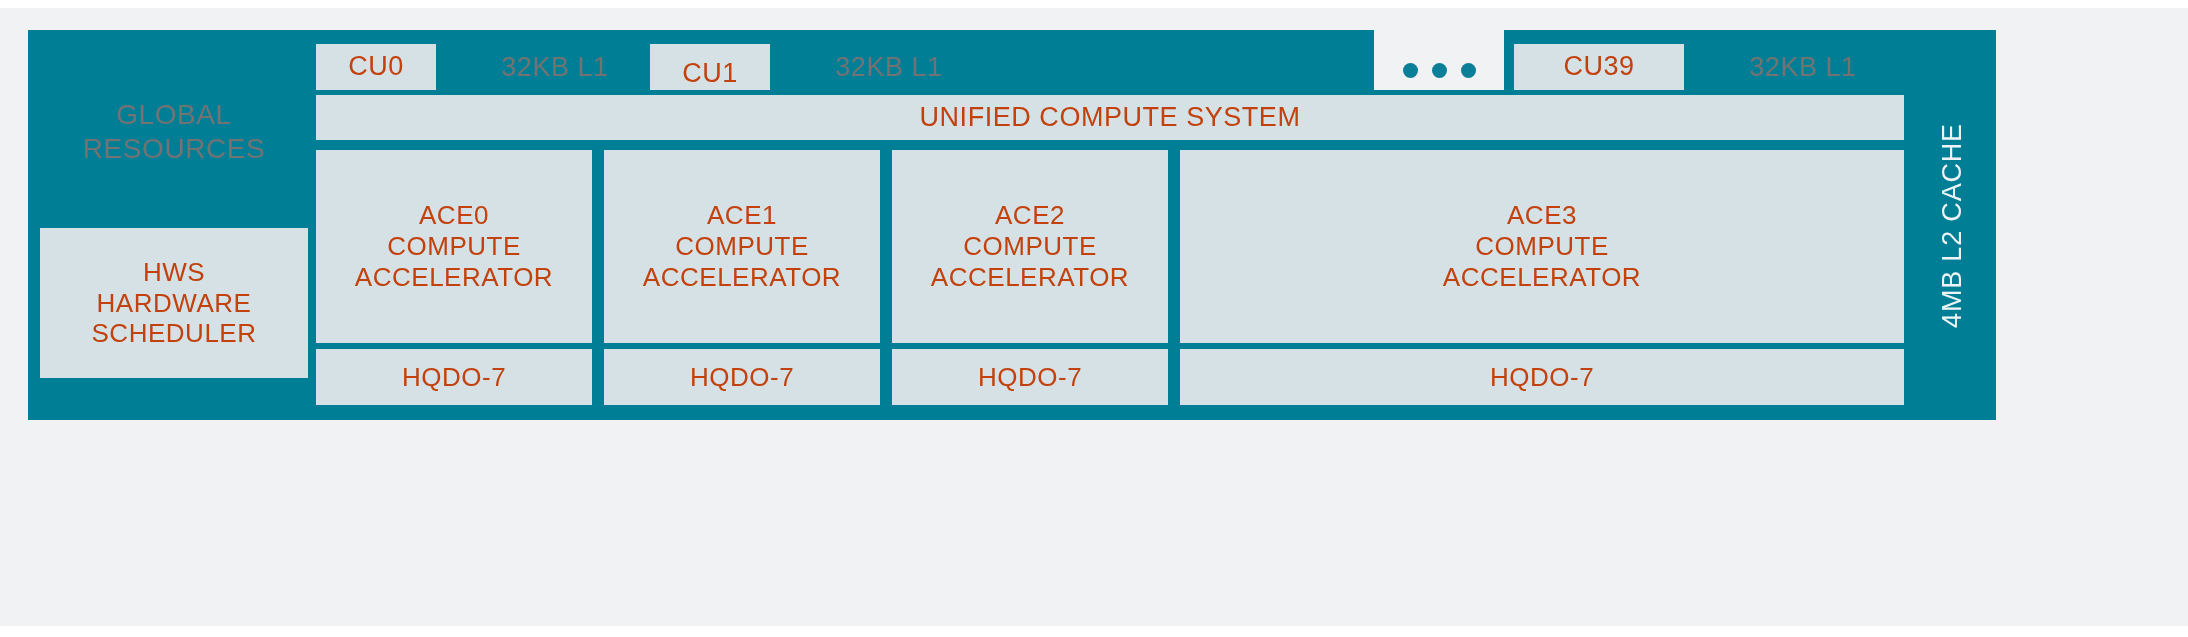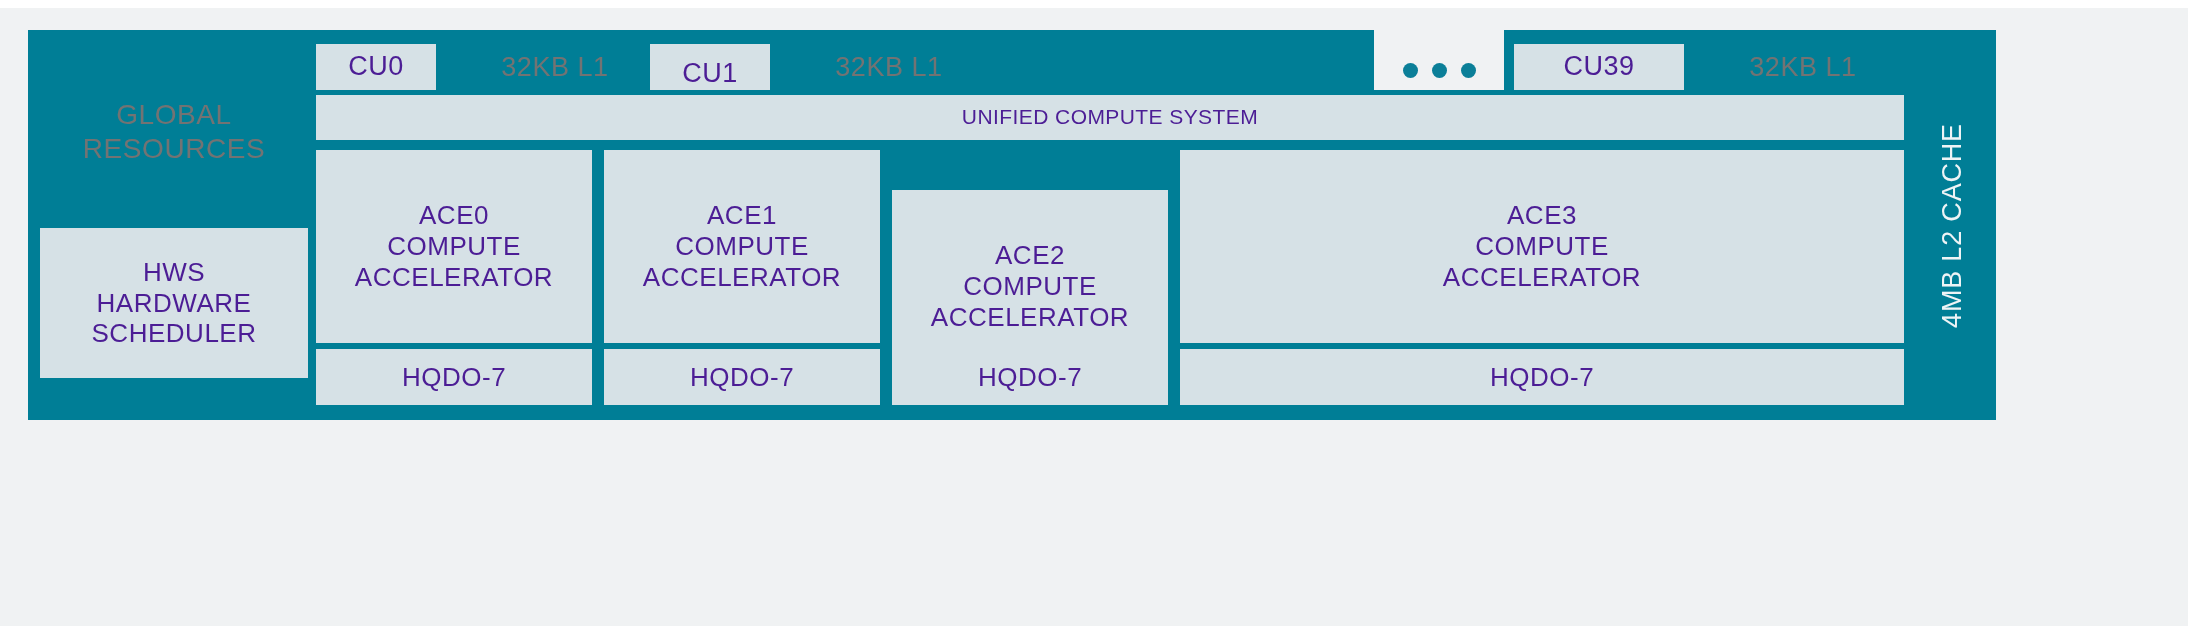--- a/index.html
+++ b/index.html
@@ -37,21 +37,21 @@
     top: 30px;
     width: 1968px;
     height: 390px;
     background: #007e96;
   }
 
   
   .tile {
     position: absolute;
     background: #d6e1e6;
-    color: #4c1d95;
+    color: #c2410c;
     display: flex;
     align-items: center;
     justify-content: center;
     text-align: center;
     letter-spacing: 0.02em;
     line-height: 1.18;
     box-sizing: border-box;
   }
 
   
@@ -109,21 +109,21 @@
     flex-direction: column;
     text-align: right;
   }
 
   
   .ucs-bar {
     left: 316px;
     top: 95px;
     width: 1588px;
     height: 45px;
-    font-size: 21px;
+    font-size: 27px;
   }
 
   
   .ace-box {
     top: 150px;
     height: 193px;
     font-size: 26px;
     flex-direction: column;
     align-items: center;
   }
@@ -214,21 +214,21 @@
   <div class="tile ace-box" style="left:316px; width:276px;">
     <span>ACE0</span>
     <span>COMPUTE</span>
     <span>ACCELERATOR</span>
   </div>
   <div class="tile ace-box" style="left:604px; width:276px;">
     <span>ACE1</span>
     <span>COMPUTE</span>
     <span>ACCELERATOR</span>
   </div>
-  <div class="tile ace-box" style="left:892px; width:276px;margin-top:40px;">
+  <div class="tile ace-box" style="left:892px; width:276px;">
     <span>ACE2</span>
     <span>COMPUTE</span>
     <span>ACCELERATOR</span>
   </div>
   <div class="tile ace-box" style="left:1180px; width:724px;">
     <span>ACE3</span>
     <span>COMPUTE</span>
     <span>ACCELERATOR</span>
   </div>
 

